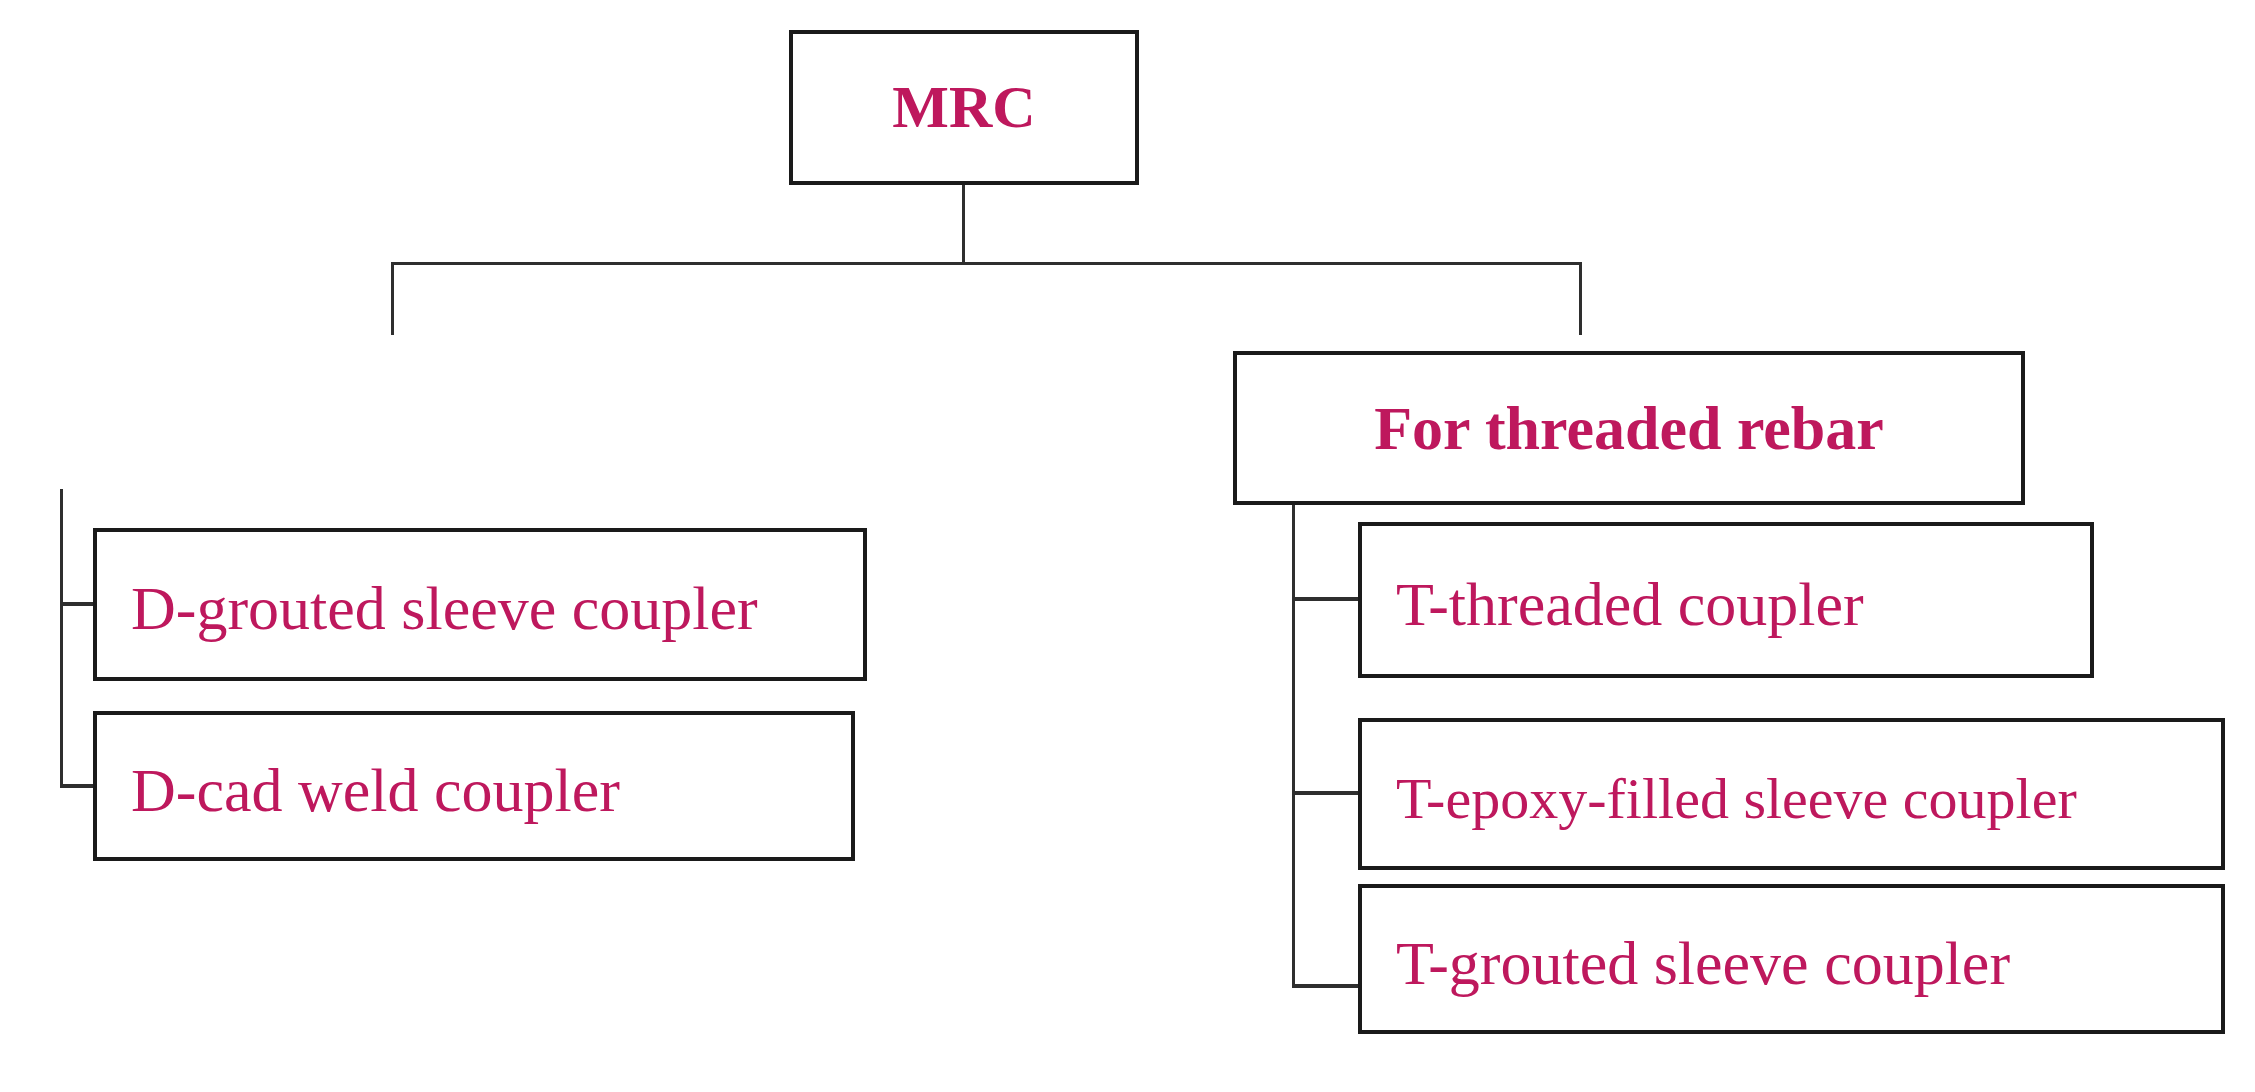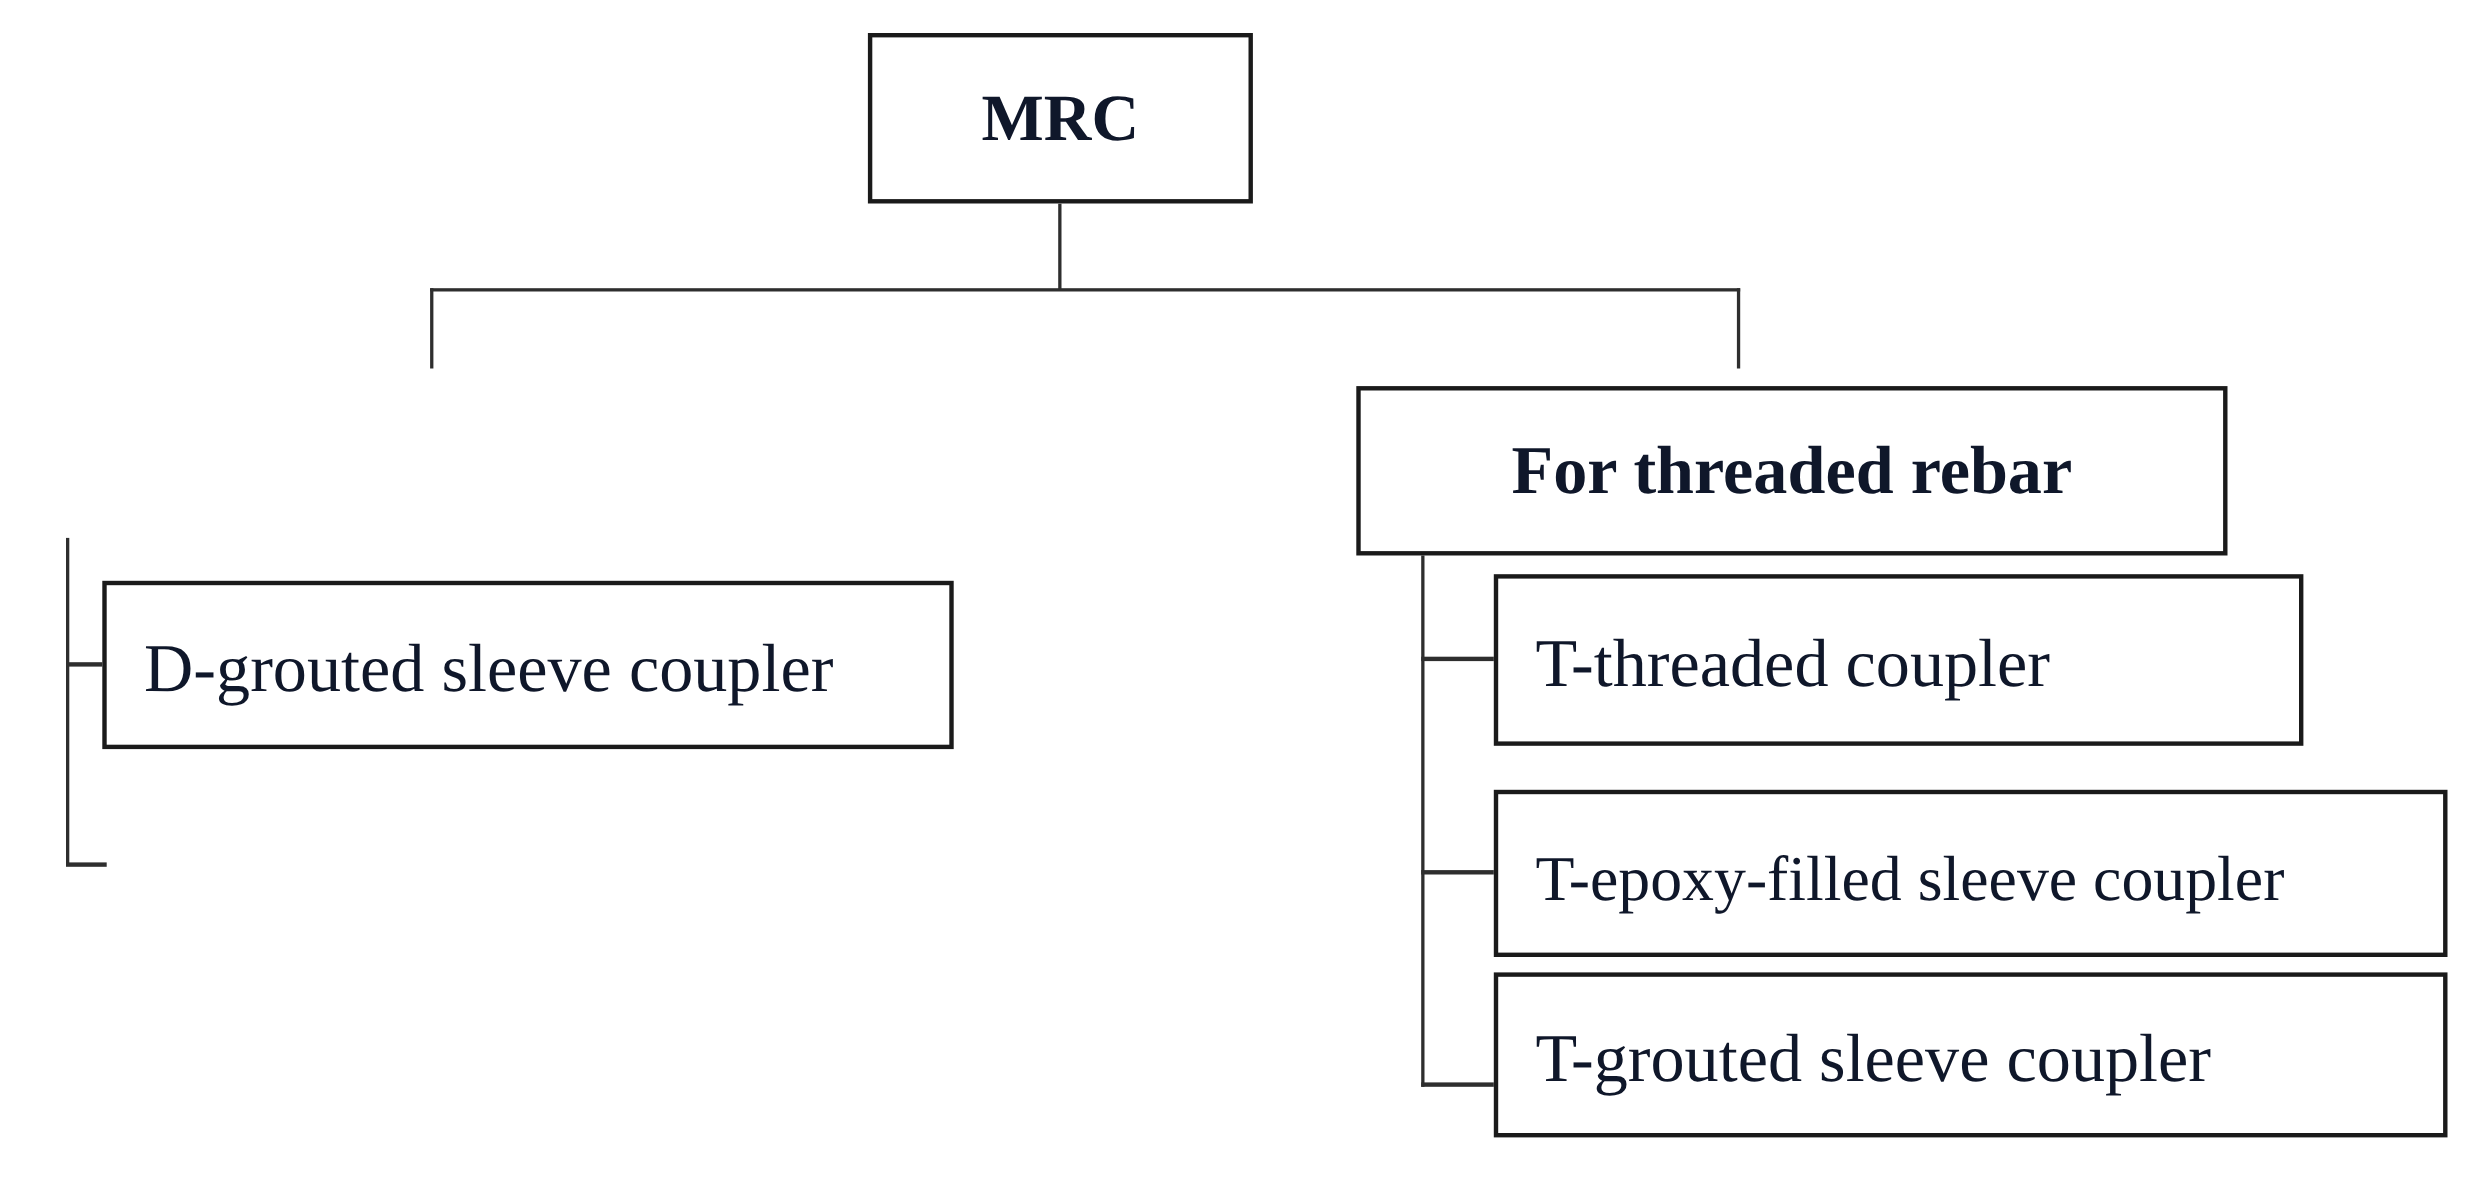--- a/index.html
+++ b/index.html
@@ -15,21 +15,21 @@
     font-family: "Liberation Serif", "DejaVu Serif", serif;
     overflow: hidden;
   }
   .node {
     position: absolute;
     box-sizing: border-box;
     border: 4px solid #1a1a1a;
     background: #ffffff;
     display: flex;
     align-items: center;
-    color: #0f172a;
+    color: #be185d;
     white-space: nowrap;
   }
   .node.centered {
     justify-content: center;
     font-weight: bold;
   }
   .node.leaf {
     justify-content: flex-start;
     padding-left: 34px;
     padding-top: 8px;
@@ -83,20 +83,23 @@
 
 
   <div class="node centered branch-r">
     <span>For threaded rebar</span>
   </div>
 
   <div class="node leaf leaf-l1">
     <span>D-grouted sleeve coupler</span>
   </div>
 
+  <div class="node leaf leaf-l2">
+    <span>D-cad weld coupler</span>
+  </div>
 
   <div class="node leaf leaf-r1">
     <span>T-threaded coupler</span>
   </div>
 
   <div class="node leaf leaf-r2">
     <span>T-epoxy-filled sleeve coupler</span>
   </div>
 
   <div class="node leaf leaf-r3">

